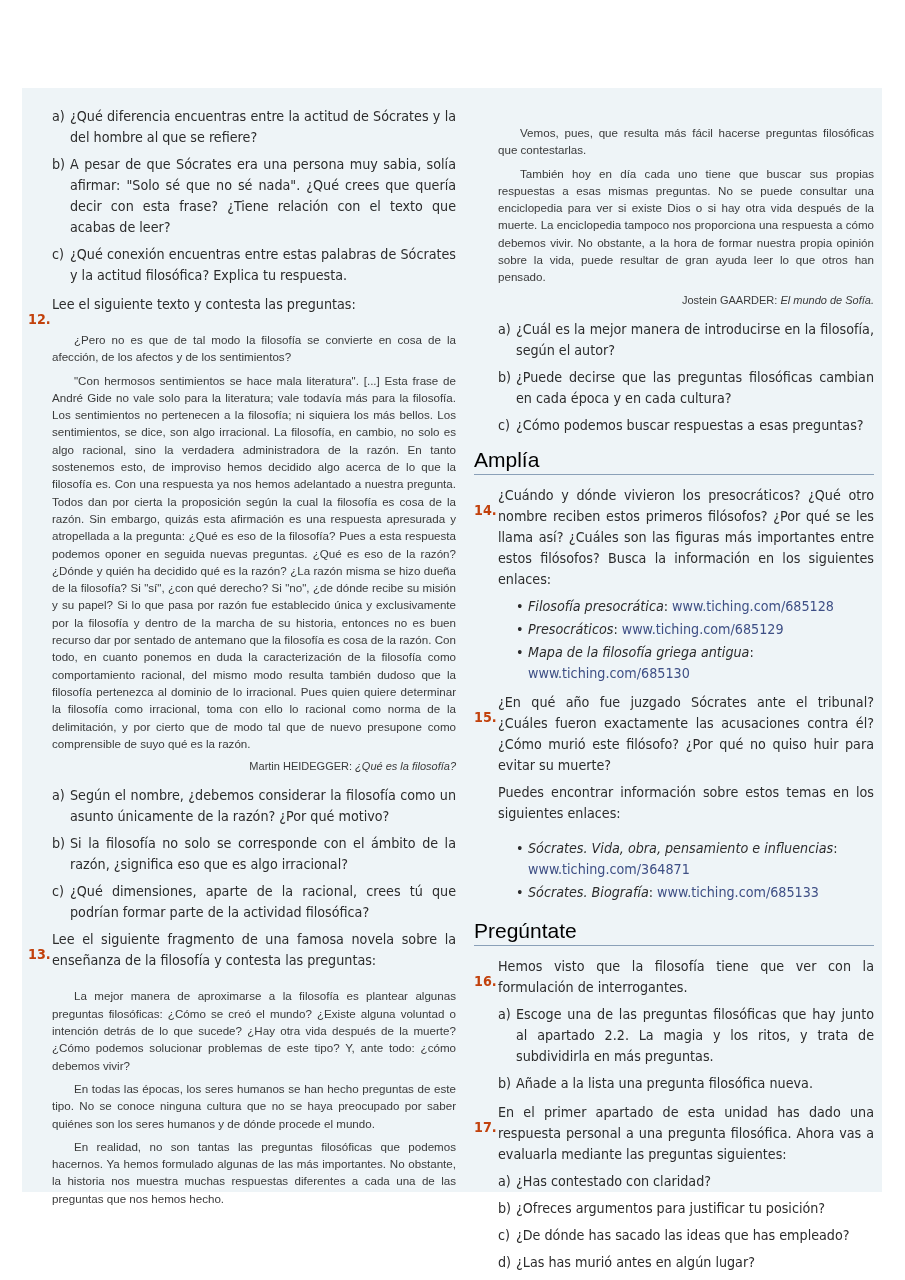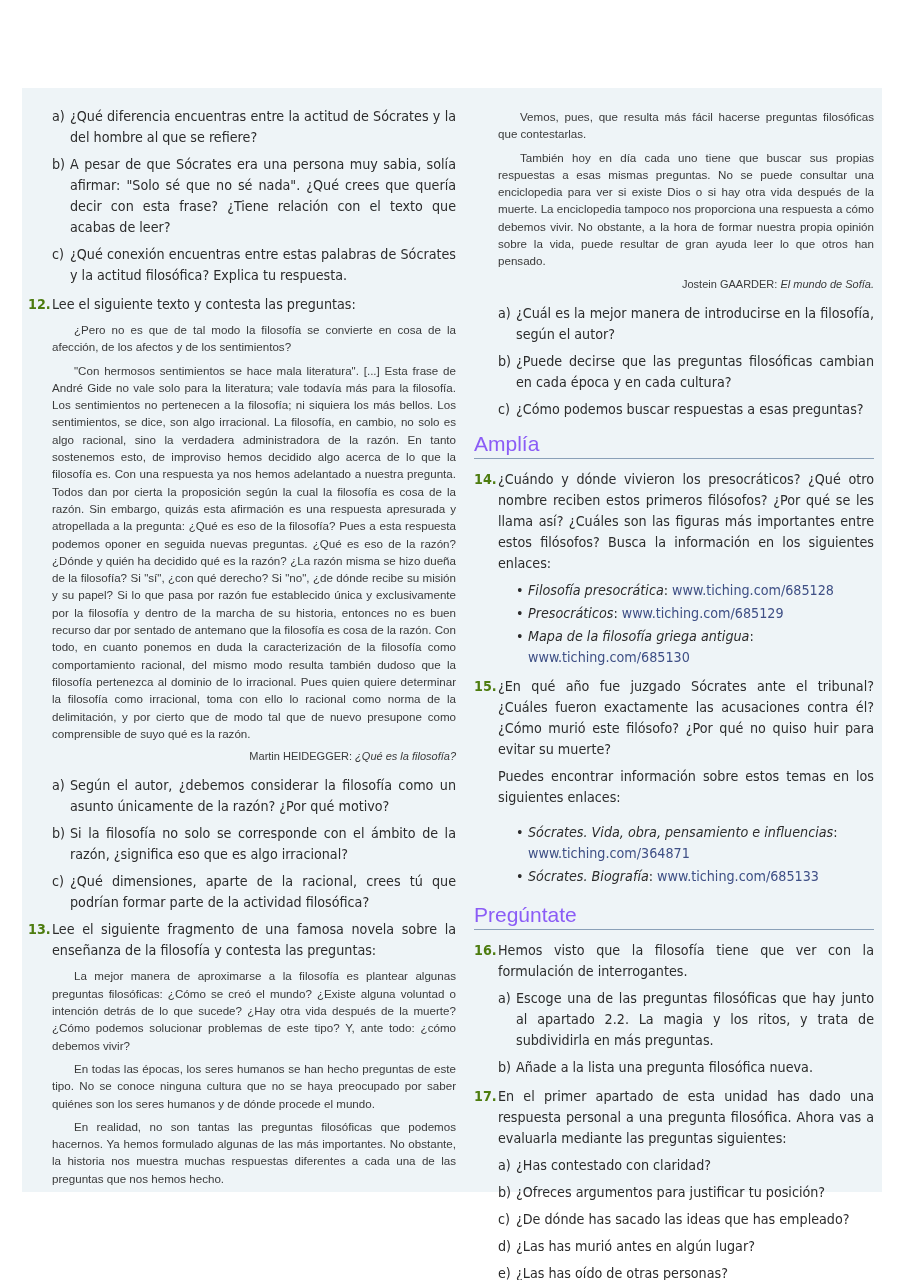--- a/index.html
+++ b/index.html
@@ -5,37 +5,37 @@
   html, body { margin: 0; padding: 0; background: #ffffff; }
   body { width: 905px; height: 1280px; position: relative; overflow: hidden; }
   .panel {
     position: absolute; left: 22px; top: 88px; width: 860px; height: 1104px;
     background: #eef4f7;
   }
   .col { position: absolute; top: 0; }
   .col-left { left: 6px; width: 428px; }
   .col-right { left: 452px; width: 400px; }
   .q-font { font-family: "DejaVu Sans Condensed", "DejaVu Sans", sans-serif; font-stretch: condensed; color: #2c2c2c; }
-  .read-font { font-family: "Liberation Sans", sans-serif; color: #3a3a3a; }
+  .read-font { font-family: "Liberation Sans", sans-serif; color: #3a3a3a; margin-top: 16px; }
   .sub {
     position: relative; padding-left: 42px; font-size: 14.2px; line-height: 21px;
     text-align: justify; margin: 0 0 6px 0;
   }
   .sub .lbl { position: absolute; left: 24px; top: 0; }
   .ex {
     position: relative; padding-left: 24px; font-size: 14.2px; line-height: 21px;
     text-align: justify; margin: 0 0 6px 0;
   }
-  .ex .num { position: absolute; left: 0; top: 0; font-weight: bold; color: #4d7c0f; }
+  .ex .num { position: absolute; left: 0; top: 15px; font-weight: bold; color: #c2410c; }
   .reading { padding-left: 24px; font-size: 11.6px; line-height: 17.3px; text-align: justify; }
   .reading p { margin: 0 0 6px 0; text-indent: 22px; }
   .cite { text-align: right; font-size: 11px; margin: 6px 0 10px 0; }
   .cite i { font-style: italic; }
   .heading {
-    font-family: "Liberation Sans", sans-serif; color: #8b5cf6; font-size: 21px;
+    font-family: "Liberation Sans", sans-serif; color: #000000; font-size: 21px;
     border-bottom: 1.5px solid #8aa0b8; padding-bottom: 2px; margin: 12px 0 10px 0;
   }
   .bullets { padding-left: 42px; font-size: 14.2px; line-height: 21px; margin: 4px 0 6px 0; }
   .bullet { position: relative; padding-left: 12px; margin-bottom: 2px; }
   .bullet::before { content: "•"; position: absolute; left: 0; top: 0; }
   .bullet i { font-style: italic; }
   .link { color: #3e4f85; }
   .para { padding-left: 24px; font-size: 14.2px; line-height: 21px; text-align: justify; margin: 0 0 14px 0; }
 </style>
 </head>
@@ -67,21 +67,21 @@
       <p>¿Pero no es que de tal modo la filosofía se convierte en cosa de la afección, de los afectos y de los sentimientos?</p>
       <p>"Con hermosos sentimientos se hace mala literatura". [...] Esta frase de André Gide no vale solo para la literatura; vale todavía más para la filosofía. Los sentimientos no pertenecen a la filosofía; ni siquiera los más bellos. Los sentimientos, se dice, son algo irracional. La filosofía, en cambio, no solo es algo racional, sino la verdadera administradora de la razón. En tanto sostenemos esto, de improviso hemos decidido algo acerca de lo que la filosofía es. Con una respuesta ya nos hemos adelantado a nuestra pregunta. Todos dan por cierta la proposición según la cual la filosofía es cosa de la razón. Sin embargo, quizás esta afirmación es una respuesta apresurada y atropellada a la pregunta: ¿Qué es eso de la filosofía? Pues a esta respuesta podemos oponer en seguida nuevas preguntas. ¿Qué es eso de la razón? ¿Dónde y quién ha decidido qué es la razón? ¿La razón misma se hizo dueña de la filosofía? Si "sí", ¿con qué derecho? Si "no", ¿de dónde recibe su misión y su papel? Si lo que pasa por razón fue establecido única y exclusivamente por la filosofía y dentro de la marcha de su historia, entonces no es buen recurso dar por sentado de antemano que la filosofía es cosa de la razón. Con todo, en cuanto ponemos en duda la caracterización de la filosofía como comportamiento racional, del mismo modo resulta también dudoso que la filosofía pertenezca al dominio de lo irracional. Pues quien quiere determinar la filosofía como irracional, toma con ello lo racional como norma de la delimitación, y por cierto que de modo tal que de nuevo presupone como comprensible de suyo qué es la razón.</p>
       <div class="cite">
         <span>Martin HEIDEGGER:</span>
         <i>¿Qué es la filosofía?</i>
       </div>
     </div>
 
     <div class="sub q-font">
       <span class="lbl">a)</span>
-      <span>Según el autor, ¿debemos considerar la filosofía como un asunto únicamente de la razón? ¿Por qué motivo?</span>
+      <span>Según el nombre, ¿debemos considerar la filosofía como un asunto únicamente de la razón? ¿Por qué motivo?</span>
     </div>
     <div class="sub q-font">
       <span class="lbl">b)</span>
       <span>Si la filosofía no solo se corresponde con el ámbito de la razón, ¿significa eso que es algo irracional?</span>
     </div>
     <div class="sub q-font">
       <span class="lbl">c)</span>
       <span>¿Qué dimensiones, aparte de la racional, crees tú que podrían formar parte de la actividad filosófica?</span>
     </div>
 

